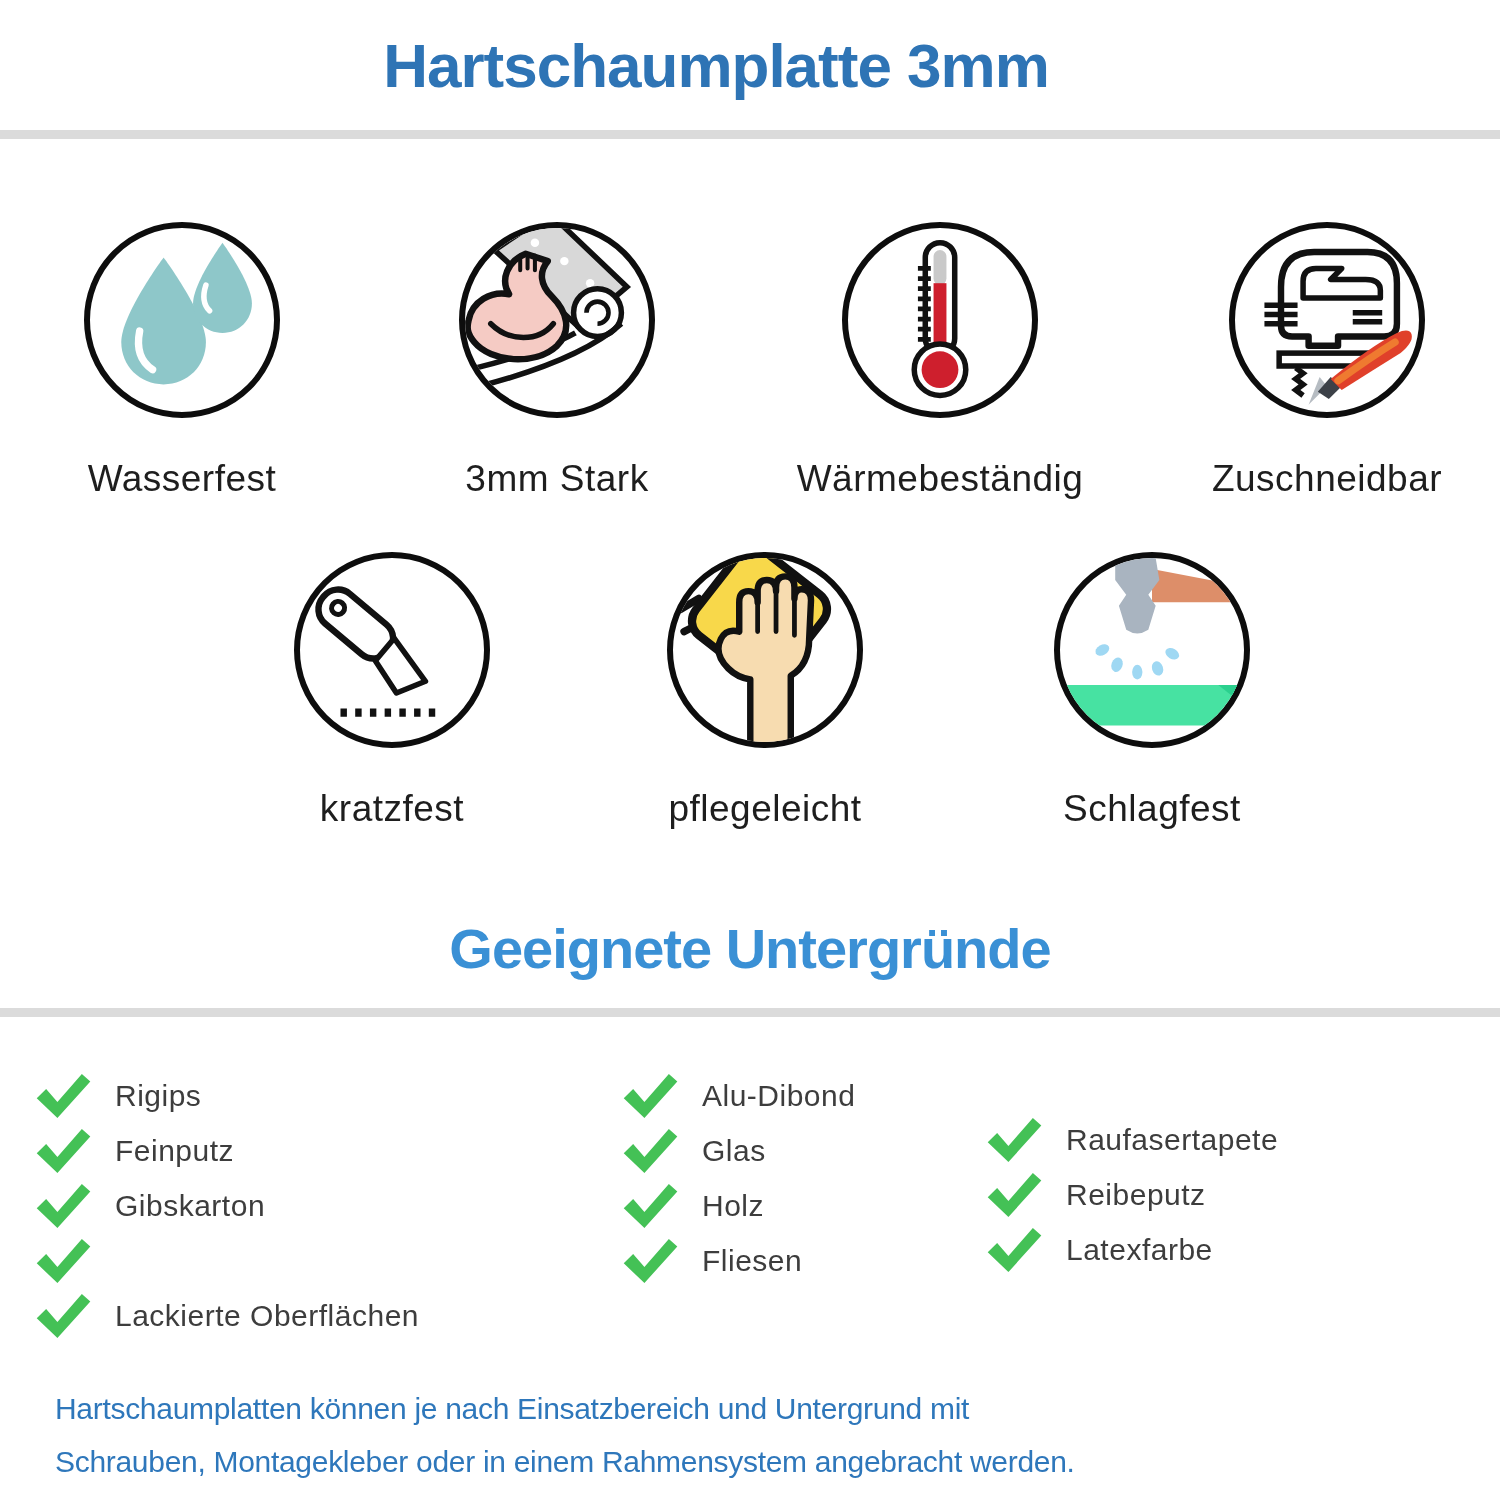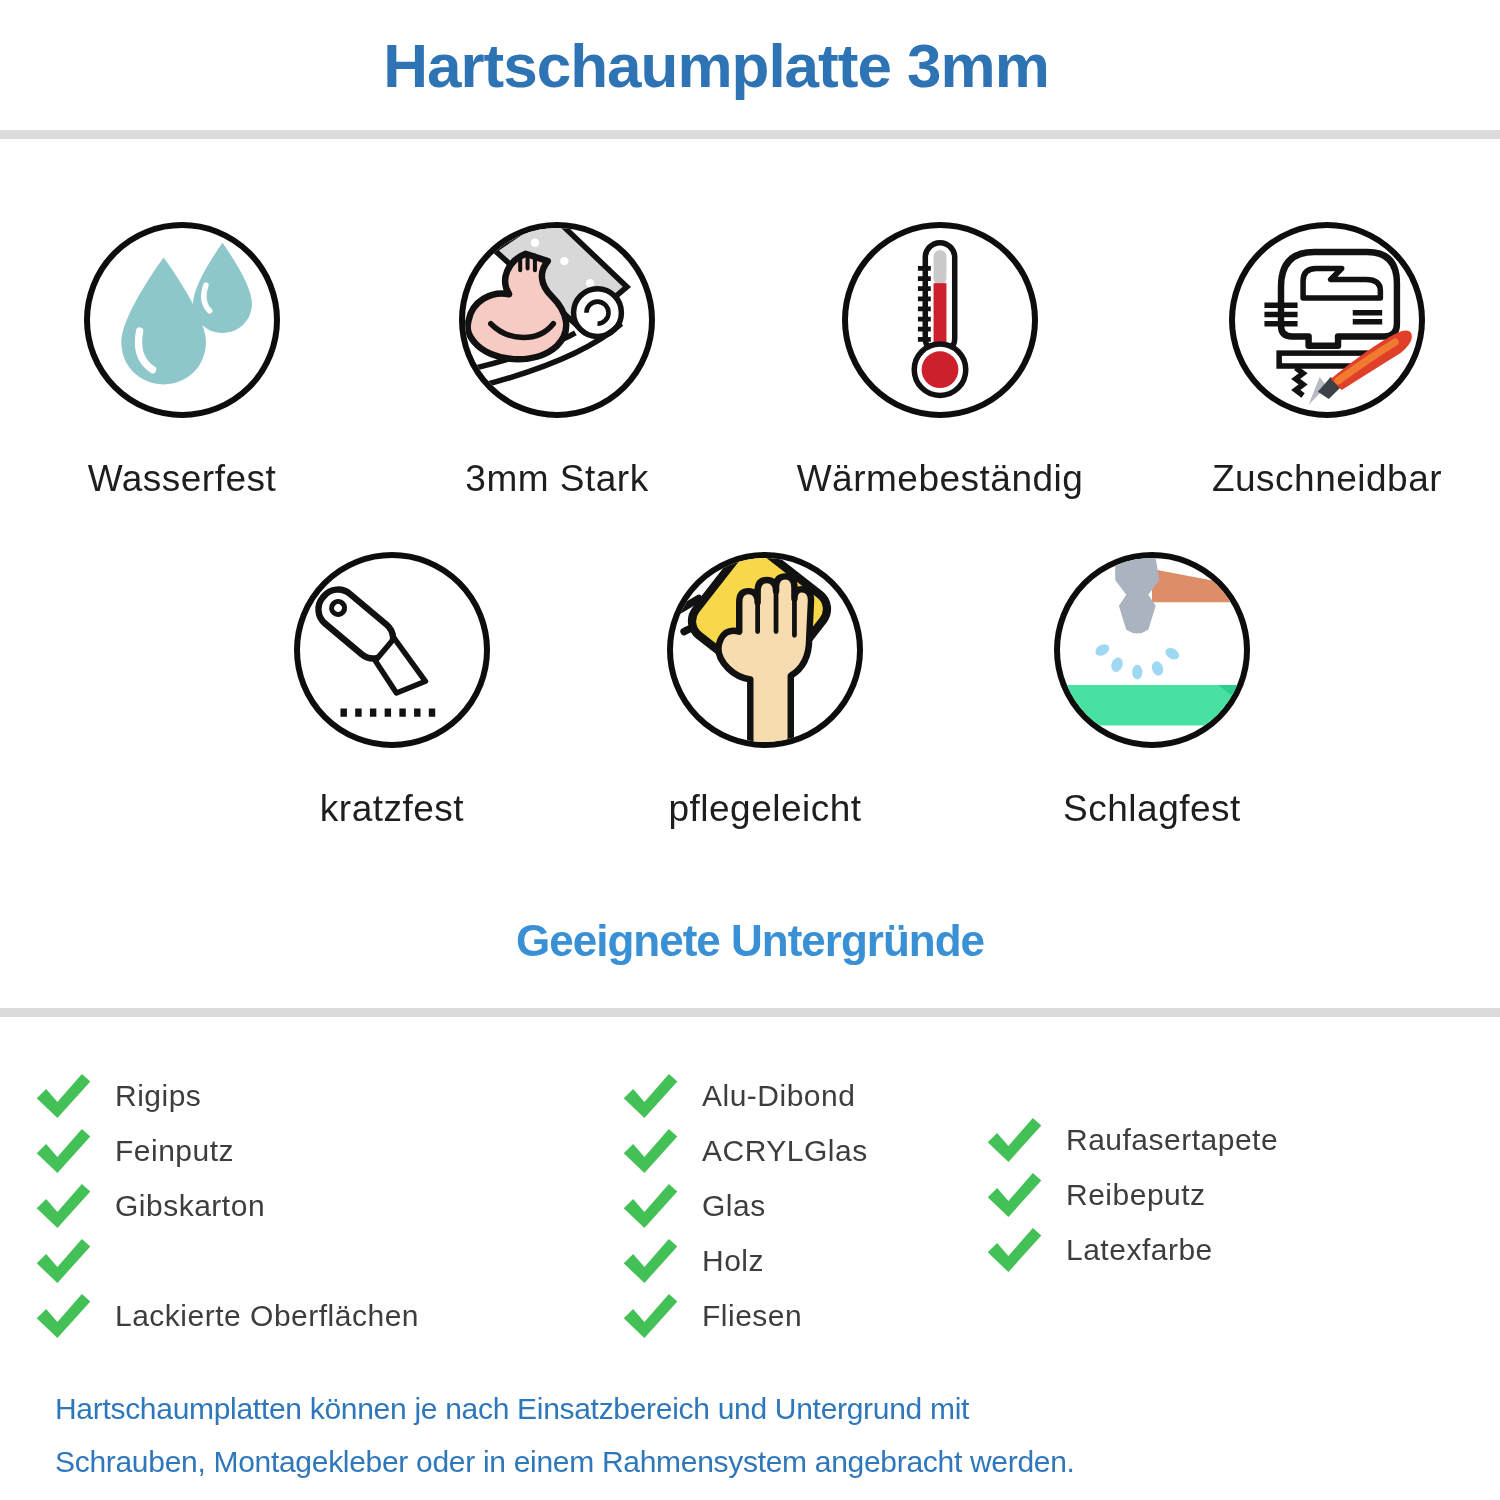--- a/index.html
+++ b/index.html
@@ -2,21 +2,21 @@
 <html><head>
 <meta charset="utf-8">
 <style>
   * { margin:0; padding:0; box-sizing:border-box; }
   html,body { width:1500px; height:1500px; background:#fff; font-family:"Liberation Sans", sans-serif; }
   .stage { position:relative; width:1500px; height:1500px; background:#ffffff; overflow:hidden; }
 
   .main-title { position:absolute; top:30px; left:0; width:1432px; text-align:center;
     font-size:62px; font-weight:600; letter-spacing:-1px; color:#2e74b5; }
   .section-title { position:absolute; top:916px; left:0; width:1500px; text-align:center;
-    font-size:44px; font-weight:600; letter-spacing:-1px; color:#3a90d5; }
+    font-size:56px; font-weight:600; letter-spacing:-1px; color:#3a90d5; }
 
   .divider { position:absolute; left:0; width:1500px; height:9px; background:#dbdbdb; }
   .divider.d1 { top:130px; }
   .divider.d2 { top:1008px; }
 
   .feature { position:absolute; width:320px; text-align:center; }
   .icon-circle { width:196px; height:196px; margin:0 auto; border:6px solid #0d0d0d;
     border-radius:50%; background:#fff; overflow:hidden; }
   .icon-circle svg { width:100%; height:100%; display:block; }
   .feature-label { margin-top:40px; font-size:37px; font-weight:500; color:#1e1e1e; letter-spacing:0.5px; }
@@ -198,26 +198,20 @@
     <div class="check-item">
       <svg viewBox="0 0 60 50">
           <polygon points="1,28 11,18 23,32 49,2 58,10 23,49" fill="#44c156"></polygon>
         </svg>
       <span class="check-label">Alu-Dibond</span>
     </div>
     <div class="check-item">
       <svg viewBox="0 0 60 50">
           <polygon points="1,28 11,18 23,32 49,2 58,10 23,49" fill="#44c156"></polygon>
         </svg>
-      <span class="check-label">ACRYLGlas</span>
-    </div>
-    <div class="check-item">
-      <svg viewBox="0 0 60 50">
-          <polygon points="1,28 11,18 23,32 49,2 58,10 23,49" fill="#44c156"></polygon>
-        </svg>
       <span class="check-label">Glas</span>
     </div>
     <div class="check-item">
       <svg viewBox="0 0 60 50">
           <polygon points="1,28 11,18 23,32 49,2 58,10 23,49" fill="#44c156"></polygon>
         </svg>
       <span class="check-label">Holz</span>
     </div>
     <div class="check-item">
       <svg viewBox="0 0 60 50">

